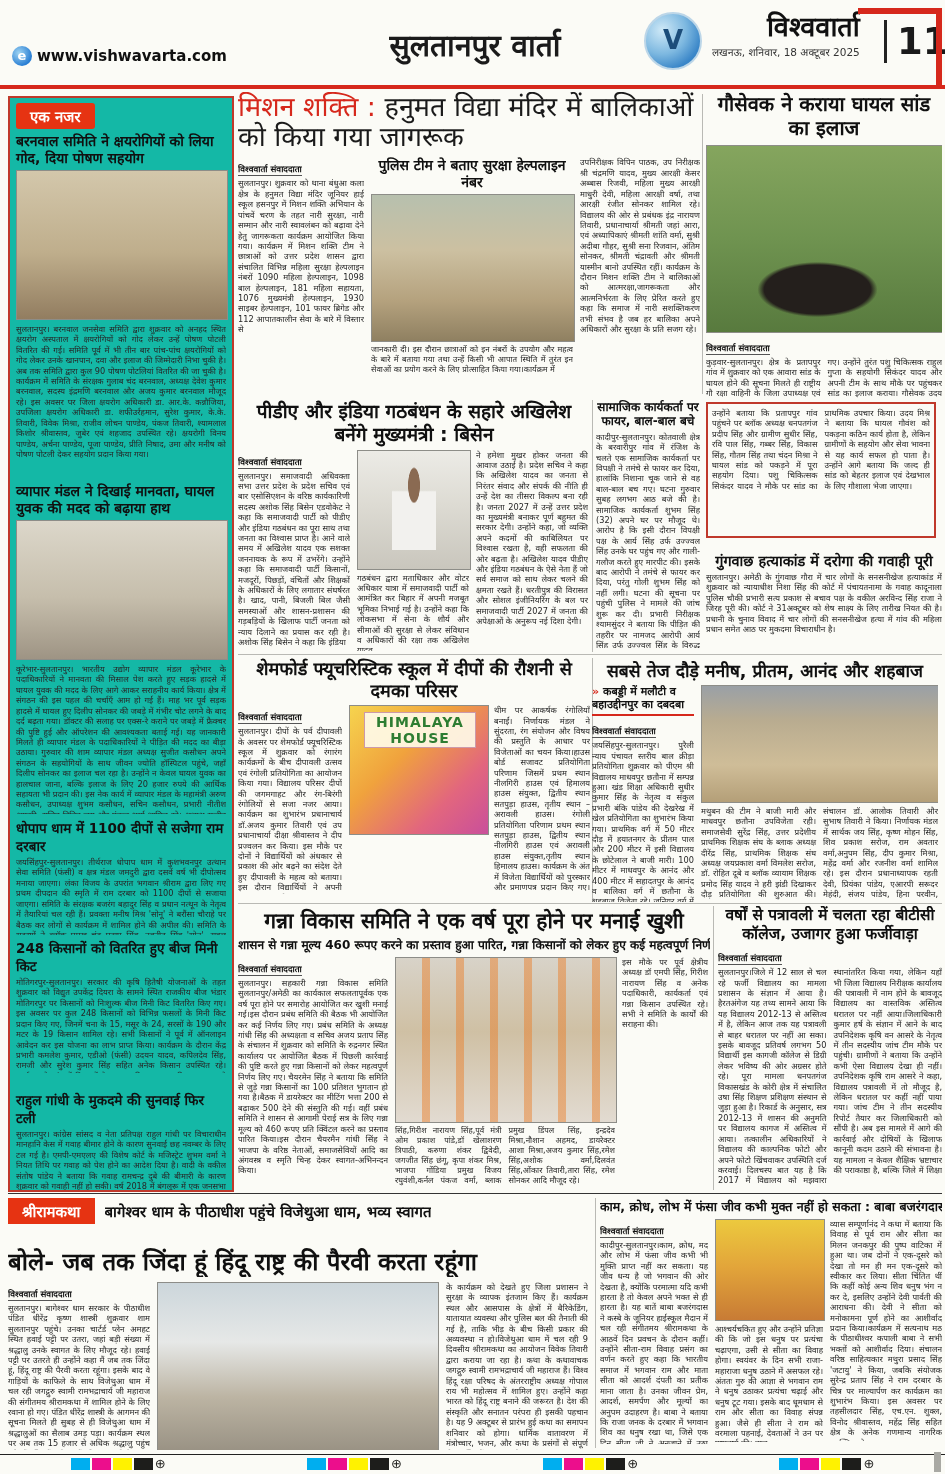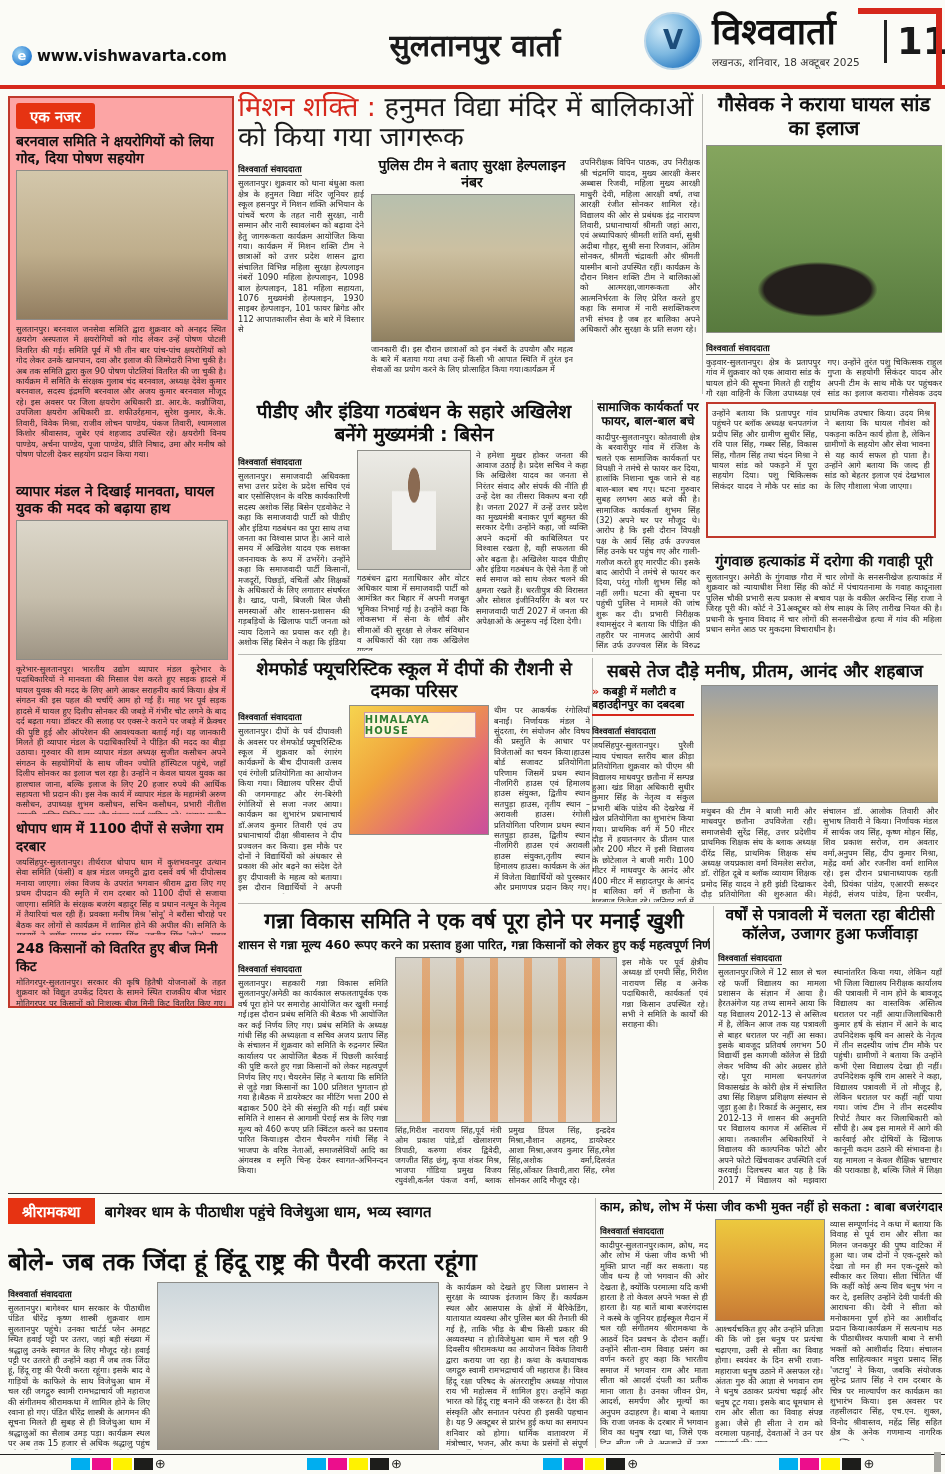--- a/index.html
+++ b/index.html
@@ -22,21 +22,21 @@
   .ph-bull{background:linear-gradient(180deg,#85a55e,#6f9350 50%,#587a3e);}
   .ph-bull::after{content:"";position:absolute;left:18%;bottom:6%;width:58%;height:34%;background:radial-gradient(ellipse at center,#241f1c 0 55%,transparent 62%);}
   .ph-portrait{background:linear-gradient(180deg,#ecebe6 0%,#dddbd3 45%,#c9c6bd 100%);}
   .ph-portrait::after{content:"";position:absolute;left:30%;top:14%;width:40%;height:70%;background:radial-gradient(ellipse at 50% 22%,#8a6a52 0 18%,transparent 20%),linear-gradient(180deg,transparent 28%,#f2f1ee 30%);}
   .ph-rangoli{background:linear-gradient(135deg,#f6d44e,#f0a23d 38%,#e2667e 72%,#c94f9b);}
   .ph-kabaddi{background:linear-gradient(180deg,#9aa0a6 0%,#b9ac90 30%,#cfbd98 68%,#b49f78);}
   .ph-garland{background:linear-gradient(180deg,#d8d3c9 0%,#cfc0a4 45%,#e2dbd1 100%);}
   .ph-garland::after{content:"";position:absolute;inset:0;background:repeating-linear-gradient(90deg,transparent 0 26px,rgba(235,120,30,.45) 26px 34px);}
   .ph-plane{background:linear-gradient(180deg,#ccd6db 0%,#e6e8e7 32%,#bcb4a3 62%,#8f887b);}
   .ph-katha{background:linear-gradient(180deg,#ecc93e,#e2a43a 48%,#c87b35);}
-  .ph-label{position:absolute;top:6px;left:10%;width:80%;background:rgba(255,252,235,.9);color:#2e7d32;font-weight:bold;font-size:10px;letter-spacing:1px;padding:1px 0;border:1px solid #c9a;}
+  .ph-label{position:absolute;top:6px;left:10%;width:80%;background:rgba(255,252,235,.9);color:#2e7d32;font-weight:bold;font-size:14px;text-align:center;letter-spacing:1px;padding:1px 0;border:1px solid #c9a;}
   .caption-txt{font-size:8px;line-height:1.25;text-align:justify;color:#262626;overflow:hidden;}
   .kicker{color:#111;font-weight:bold;}
   .kicker .mark{color:#d6281c;font-weight:bold;}
   .bar-sq{width:19px;height:12px;display:inline-block;}
   .c{background:#00aeef;} .m{background:#ec0e8c;} .y{background:#fff200;} .k{background:#1d1d1b;}
   .reg{font-size:13px;line-height:12px;color:#1d1d1b;}
   .bargroup{display:flex;gap:2px;align-items:center;}
 </style>
 </head>
 <body>
@@ -45,30 +45,30 @@
 
   <div class="abs" style="left:12px;top:46px;display:flex;align-items:center;gap:5px;">
     <span style="width:20px;height:20px;border-radius:50%;background:radial-gradient(circle at 35% 35%,#9fd4f2,#2a7fd4 70%);display:inline-block;color:#fff;font-weight:bold;font-size:13px;text-align:center;line-height:20px;">e</span>
     <span class="hl" style="font-size:15px;">www.vishwavarta.com</span>
   </div>
   <div class="abs center" style="left:310px;top:24px;width:330px;font-size:30px;font-weight:bold;">सुलतानपुर वार्ता</div>
 
   <div class="abs" style="left:644px;top:12px;display:flex;gap:10px;">
     <div style="width:54px;height:54px;border-radius:50%;background:radial-gradient(circle at 30% 30%,#cfe9f7,#7db8e0 45%,#3a86c8 75%);border:2px solid #bcd6e8;color:#1c4d7a;font-weight:bold;font-size:26px;text-align:center;line-height:52px;">V</div>
     <div>
-      <div class="hl" style="font-size:36px;line-height:1.1;">विश्ववार्ता</div>
+      <div class="hl" style="font-size:27px;line-height:1.1;text-align:right;">विश्ववार्ता</div>
       <div style="font-size:10.5px;color:#333;margin-top:3px;">लखनऊ,  शनिवार, 18 अक्टूबर 2025</div>
     </div>
   </div>
   <div class="abs" style="left:884px;top:20px;border-left:3px solid #222;padding-left:10px;font-size:37px;font-weight:bold;">11</div>
   <div class="abs redrule" style="left:858px;top:8px;width:84px;height:6px;"></div>
   <div class="abs redrule" style="left:936px;top:8px;width:6px;height:80px;"></div>
   <div class="abs redrule" style="left:0;top:85px;width:945px;height:4px;"></div>
 
-  <div class="abs" style="left:8px;top:96px;width:226px;height:912px;border:2px solid #c0392b;box-sizing:border-box;padding:5px 6px;overflow:hidden;background:#fca5a5;">
+  <div class="abs" style="left:8px;top:96px;width:226px;height:1096px;border:2px solid #c0392b;box-sizing:border-box;padding:5px 6px;overflow:hidden;background:#14b8a6;">
     <div class="redbox-label" style="font-size:15px;">एक नजर</div>
 
     <div style="margin-top:4px;">
       <div class="hl" style="font-size:14px;line-height:1.18;">बरनवाल समिति ने क्षयरोगियों को लिया गोद, दिया पोषण सहयोग</div>
       <div class="ph ph-tb" style="width:100%;height:148px;margin:4px 0;"></div>
       <div class="body-txt" style="height:146px;">सुलतानपुर। बरनवाल जनसेवा समिति द्वारा शुक्रवार को अनहद स्थित क्षयरोग अस्पताल में क्षयरोगियों को गोद लेकर उन्हें पोषण पोटली वितरित की गई। समिति पूर्व में भी तीन बार पांच-पांच क्षयरोगियों को गोद लेकर उनके खानपान, दवा और इलाज की जिम्मेदारी निभा चुकी है। अब तक समिति द्वारा कुल 90 पोषण पोटलियां वितरित की जा चुकी है। कार्यक्रम में समिति के संरक्षक गुलाब चंद बरनवाल, अध्यक्ष देवेश कुमार बरनवाल, सदस्य इंद्रमणि बरनवाल और अजय कुमार बरनवाल मौजूद रहे। इस अवसर पर जिला क्षयरोग अधिकारी डा. आर.के. कन्नौजिया, उपजिला क्षयरोग अधिकारी डा. शफीउर्रहमान, सुरेश कुमार, के.के. तिवारी, विवेक मिश्रा, राजीव लोचन पाण्डेय, पंकज तिवारी, श्यामलाल किशोर श्रीवास्तव, जुबेर एवं शहजाद उपस्थित रहे। क्षयरोगी विनय पाण्डेय, अर्चना पाण्डेय, पूजा पाण्डेय, प्रीति निषाद, उमा और मनीष को पोषण पोटली देकर सहयोग प्रदान किया गया।</div>
     </div>
 
     <div style="margin-top:13px;">
       <div class="hl" style="font-size:14px;line-height:1.18;">व्यापार मंडल ने दिखाई मानवता, घायल युवक की मदद को बढ़ाया हाथ</div>

